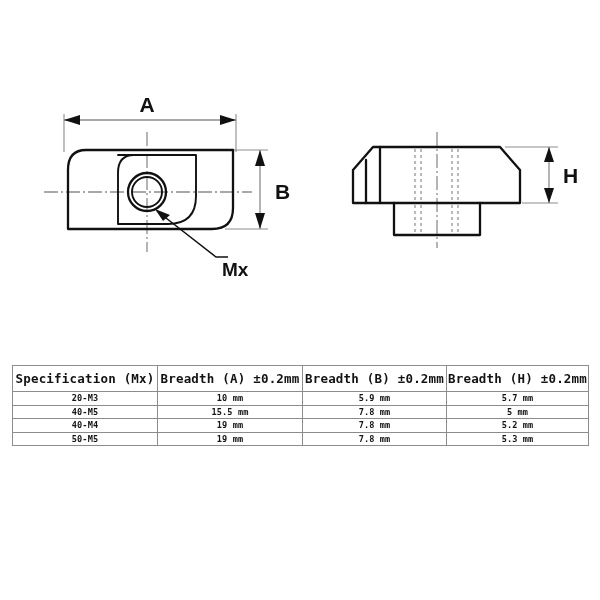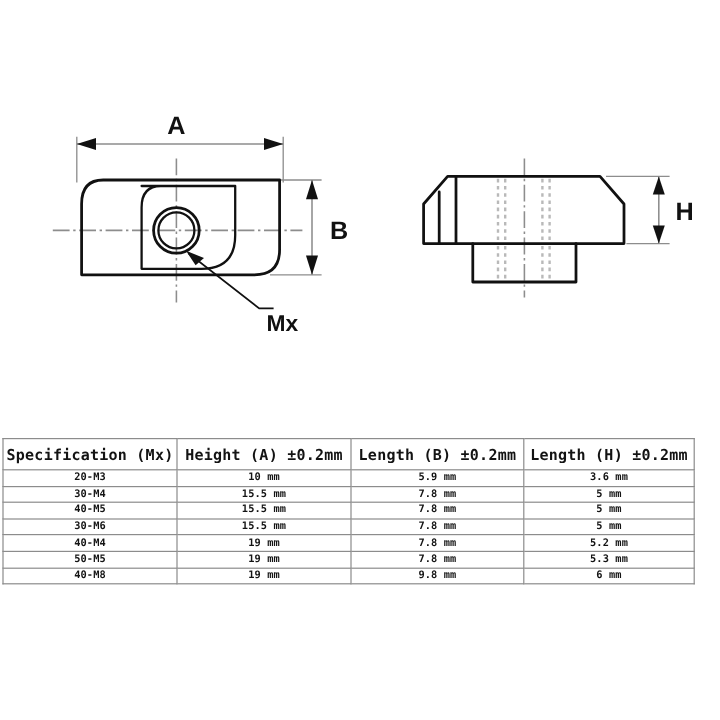--- a/index.html
+++ b/index.html
@@ -73,21 +73,21 @@
     fill: none;
     stroke: #111111;
     stroke-width: 1.5;
   }
   .arrow-fill {
     fill: #111111;
   }
 
   #spec-table {
     position: absolute;
-    left: 2px;
+    left: 12px;
     top: 365px;
     width: 576px;
     border-collapse: collapse;
     table-layout: fixed;
   }
   #spec-table th,
   #spec-table td {
     border: 1px solid #8c8c8c;
     text-align: center;
     color: #131313;
@@ -185,62 +185,44 @@
 <table id="spec-table">
   <colgroup>
     <col class="c1">
       <col class="c2">
       <col class="c3">
       <col class="c4">
   </colgroup>
   <thead>
     <tr>
       <th>Specification (Mx)</th>
-      <th>Height (A) ±0.2mm</th>
-      <th>Length (B) ±0.2mm</th>
-      <th>Length (H) ±0.2mm</th>
+      <th>Breadth (A) ±0.2mm</th>
+      <th>Breadth (B) ±0.2mm</th>
+      <th>Breadth (H) ±0.2mm</th>
     </tr>
   </thead>
   <tbody id="table-body">
       <tr>
         <td>20-M3</td>
         <td>10 mm</td>
         <td>5.9 mm</td>
-        <td>3.6 mm</td>
-      </tr>
-      <tr>
-        <td>30-M4</td>
-        <td>15.5 mm</td>
-        <td>7.8 mm</td>
-        <td>5 mm</td>
+        <td>5.7 mm</td>
       </tr>
       <tr>
         <td>40-M5</td>
         <td>15.5 mm</td>
         <td>7.8 mm</td>
         <td>5 mm</td>
       </tr>
       <tr>
-        <td>30-M6</td>
-        <td>15.5 mm</td>
-        <td>7.8 mm</td>
-        <td>5 mm</td>
-      </tr>
-      <tr>
         <td>40-M4</td>
         <td>19 mm</td>
         <td>7.8 mm</td>
         <td>5.2 mm</td>
       </tr>
       <tr>
         <td>50-M5</td>
         <td>19 mm</td>
         <td>7.8 mm</td>
         <td>5.3 mm</td>
       </tr>
-      <tr>
-        <td>40-M8</td>
-        <td>19 mm</td>
-        <td>9.8 mm</td>
-        <td>6 mm</td>
-      </tr>
     </tbody>
 </table>
 
 </body></html>

